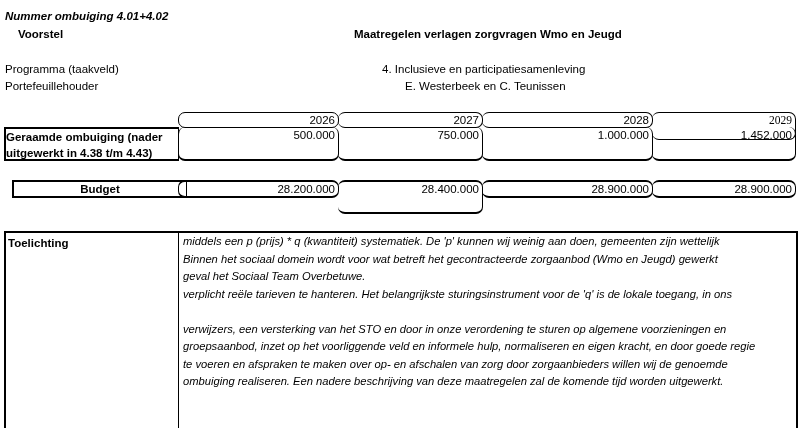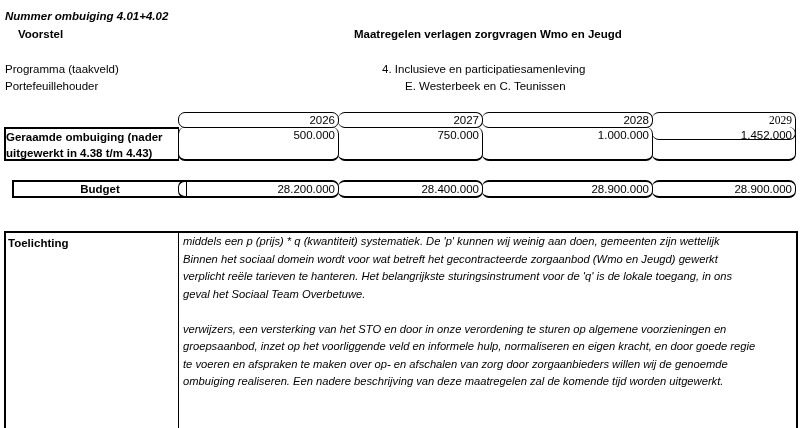--- a/index.html
+++ b/index.html
@@ -37,33 +37,33 @@
   </div>
   <div class="cell num" style="left:178px;top:127px;width:161px;height:34px;border:1px solid #000;border-top:none;border-bottom:2px solid #000;line-height:16px;">500.000</div>
   <div class="cell num" style="left:338px;top:127px;width:145px;height:34px;border-right:1px solid #000;border-bottom:2px solid #000;line-height:16px;">750.000</div>
   <div class="cell num" style="left:482px;top:127px;width:171px;height:34px;border-right:1px solid #000;border-bottom:2px solid #000;line-height:16px;">1.000.000</div>
   <div class="cell num" style="left:652px;top:127px;width:144px;height:34px;border-right:1px solid #000;border-bottom:2px solid #000;line-height:16px;">1.452.000</div>
 </div>
 
 <div>
   <div class="cell b" style="left:12px;top:180px;width:175px;height:18px;border:2px solid #000;border-right:1px solid #000;text-align:center;line-height:14px;">Budget</div>
   <div class="cell num" style="left:178px;top:180px;width:161px;height:18px;border:1px solid #000;border-top:2px solid #000;border-bottom:2px solid #000;line-height:14px;">28.200.000</div>
-  <div class="cell num" style="left:338px;top:180px;width:145px;height:18px;border-right:1px solid #000;border-top:2px solid #000;border-bottom:2px solid #000;line-height:14px;">28.400.000</div>
+  <div class="cell num" style="left:338px;top:180px;width:145px;height:34px;border-right:1px solid #000;border-top:2px solid #000;border-bottom:2px solid #000;line-height:14px;">28.400.000</div>
   <div class="cell num" style="left:482px;top:180px;width:171px;height:18px;border-right:1px solid #000;border-top:2px solid #000;border-bottom:2px solid #000;line-height:14px;">28.900.000</div>
   <div class="cell num" style="left:652px;top:180px;width:144px;height:18px;border-right:1px solid #000;border-top:2px solid #000;border-bottom:2px solid #000;line-height:14px;">28.900.000</div>
 </div>
 
 <div>
   <div class="cell b" style="left:4px;top:231px;width:175px;height:200px;border:2px solid #000;border-right:1px solid #000;padding:2px 0 0 2px;line-height:16px;">Toelichting</div>
   <div class="cell text-it" style="left:178px;top:231px;width:620px;height:200px;border:1px solid #000;border-top:2px solid #000;border-right:2px solid #000;padding:0 0 0 4px;white-space:nowrap;font-size:11.2px;">
     <div>
       <div>middels een p (prijs) * q (kwantiteit) systematiek. De 'p' kunnen wij weinig aan doen, gemeenten zijn wettelijk</div>
       <div>Binnen het sociaal domein wordt voor wat betreft het gecontracteerde zorgaanbod (Wmo en Jeugd) gewerkt</div>
+      <div>geval het Sociaal Team Overbetuwe.</div>
       <div>verplicht reële tarieven te hanteren. Het belangrijkste sturingsinstrument voor de 'q' is de lokale toegang, in ons</div>
-      <div>geval het Sociaal Team Overbetuwe.</div>
     </div>
     <div style="height:17.5px;"></div>
     <div>
       <div>verwijzers, een versterking van het STO en door in onze verordening te sturen op algemene voorzieningen en</div>
       <div>groepsaanbod, inzet op het voorliggende veld en informele hulp, normaliseren en eigen kracht, en door goede regie</div>
       <div>te voeren en afspraken te maken over op- en afschalen van zorg door zorgaanbieders willen wij de genoemde</div>
       <div>ombuiging realiseren. Een nadere beschrijving van deze maatregelen zal de komende tijd worden uitgewerkt.</div>
     </div>
   </div>
 </div>

